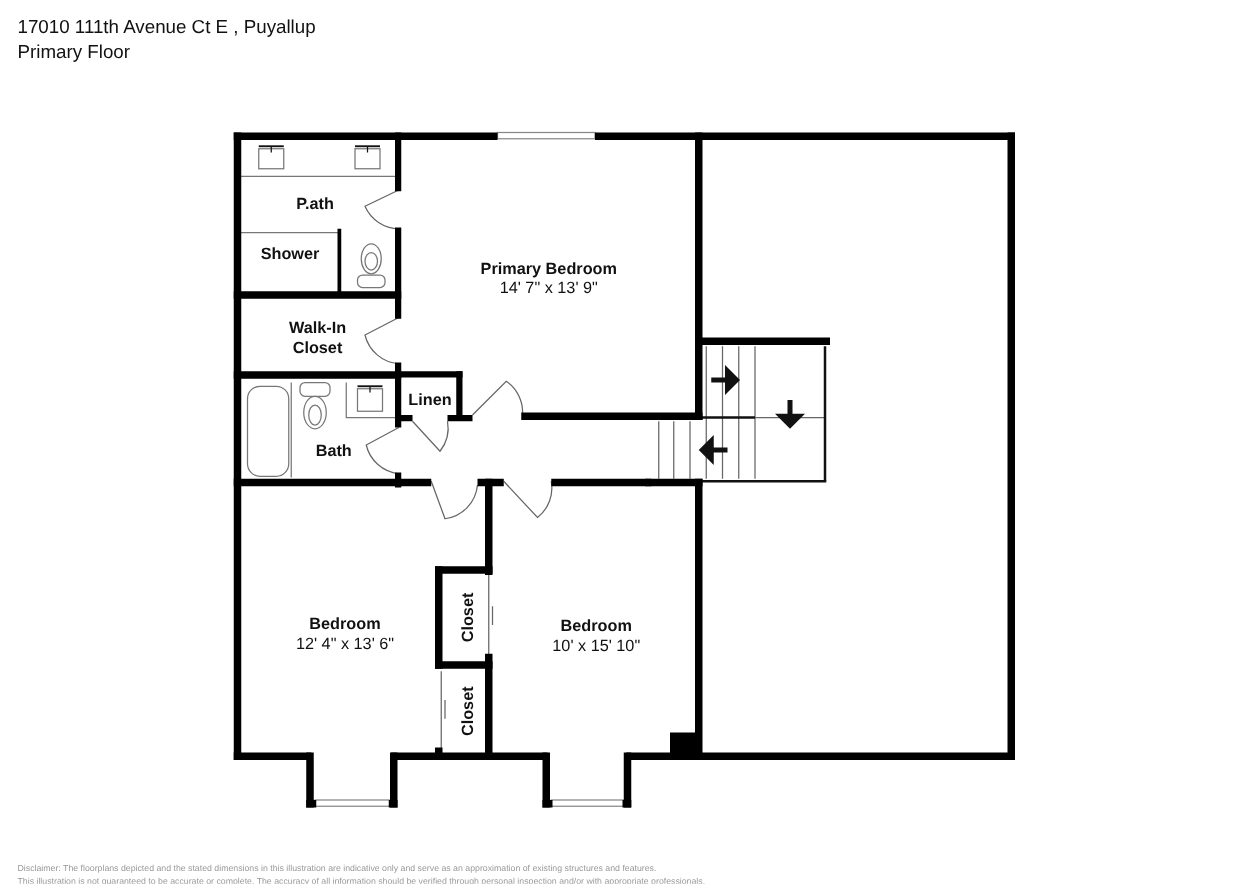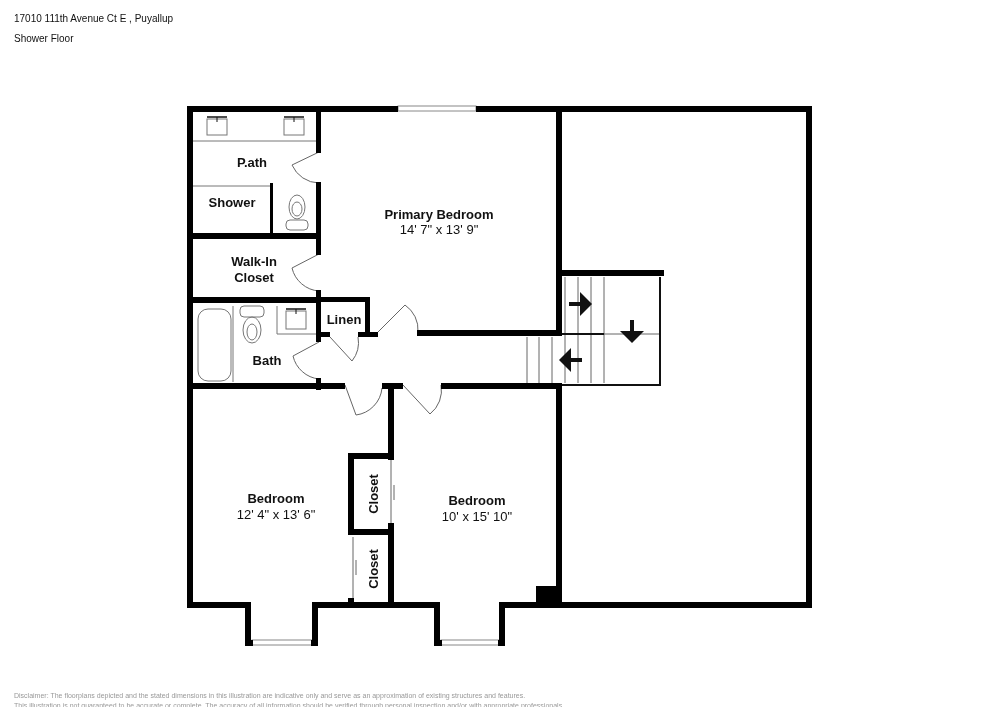--- a/index.html
+++ b/index.html
@@ -1,31 +1,31 @@
 <!DOCTYPE html>
 <html><head>
 <meta charset="utf-8">
 <style>
   html, body { margin:0; padding:0; background:#ffffff; }
   body { width:1000px; height:707px; position:relative; overflow:hidden; font-family:"Liberation Sans", sans-serif; }
-  .hdr { position:absolute; left:14px; font-size:10px; color:#111; }
+  .hdr { position:absolute; left:14px; font-size:15px; color:#111; }
   #addr { top:13px; }
   #floor { top:33px; }
   #plan { position:absolute; left:0; top:0; }
   .disc { position:absolute; left:14px; font-size:7px; color:#999; white-space:nowrap; }
   #d1 { top:692px; }
   #d2 { top:702px; }
   .lbl { font-family:"Liberation Sans", sans-serif; font-weight:bold; font-size:13px; fill:#111; text-anchor:middle; }
   .dim { font-family:"Liberation Sans", sans-serif; font-size:13px; fill:#111; text-anchor:middle; }
 </style>
 </head>
 <body>
 
 <div id="addr" class="hdr">17010 111th Avenue Ct E , Puyallup</div>
-<div id="floor" class="hdr">Shower Floor</div>
+<div id="floor" class="hdr">Primary Floor</div>
 
 <svg id="plan" width="1000" height="707" viewBox="0 0 1000 707">
 
   <g stroke="#777" stroke-width="1" fill="none">
 
     <line x1="192" y1="141" x2="319" y2="141"></line>
 
     <line x1="192" y1="186" x2="272" y2="186"></line>
 
     <g>

